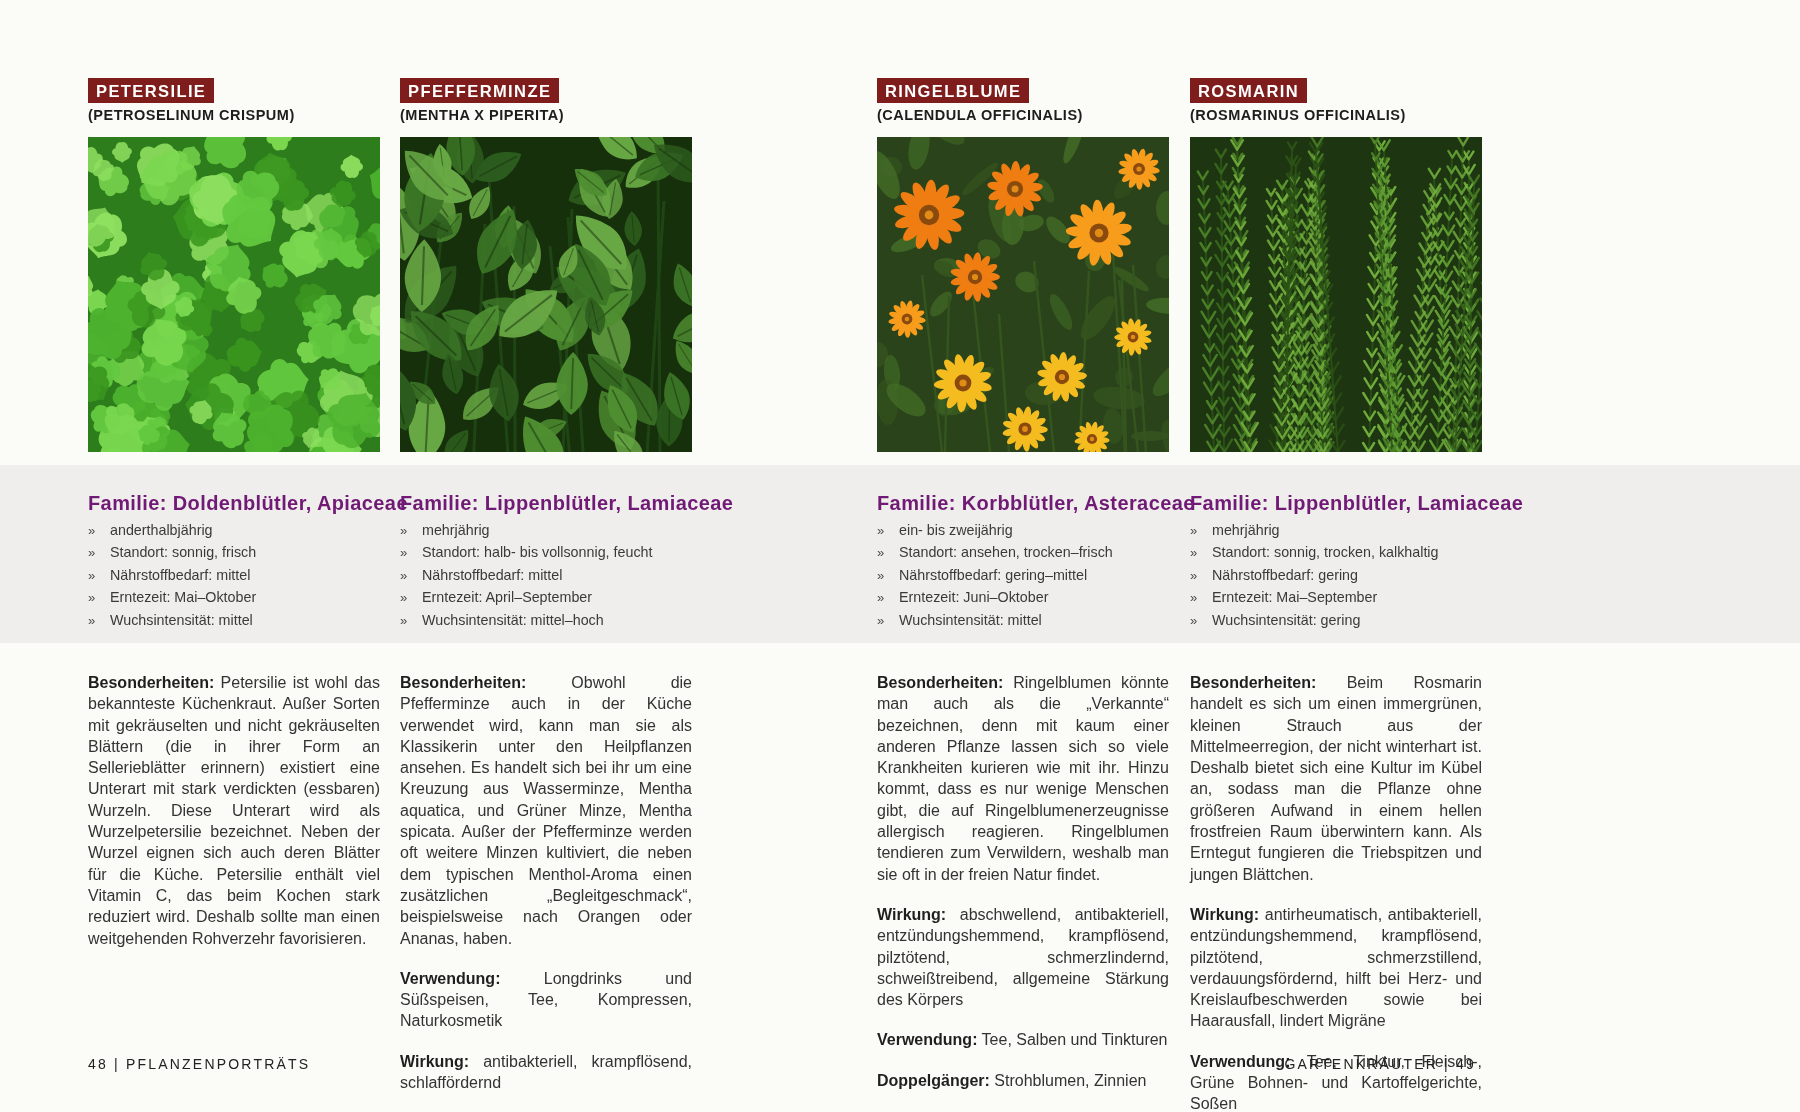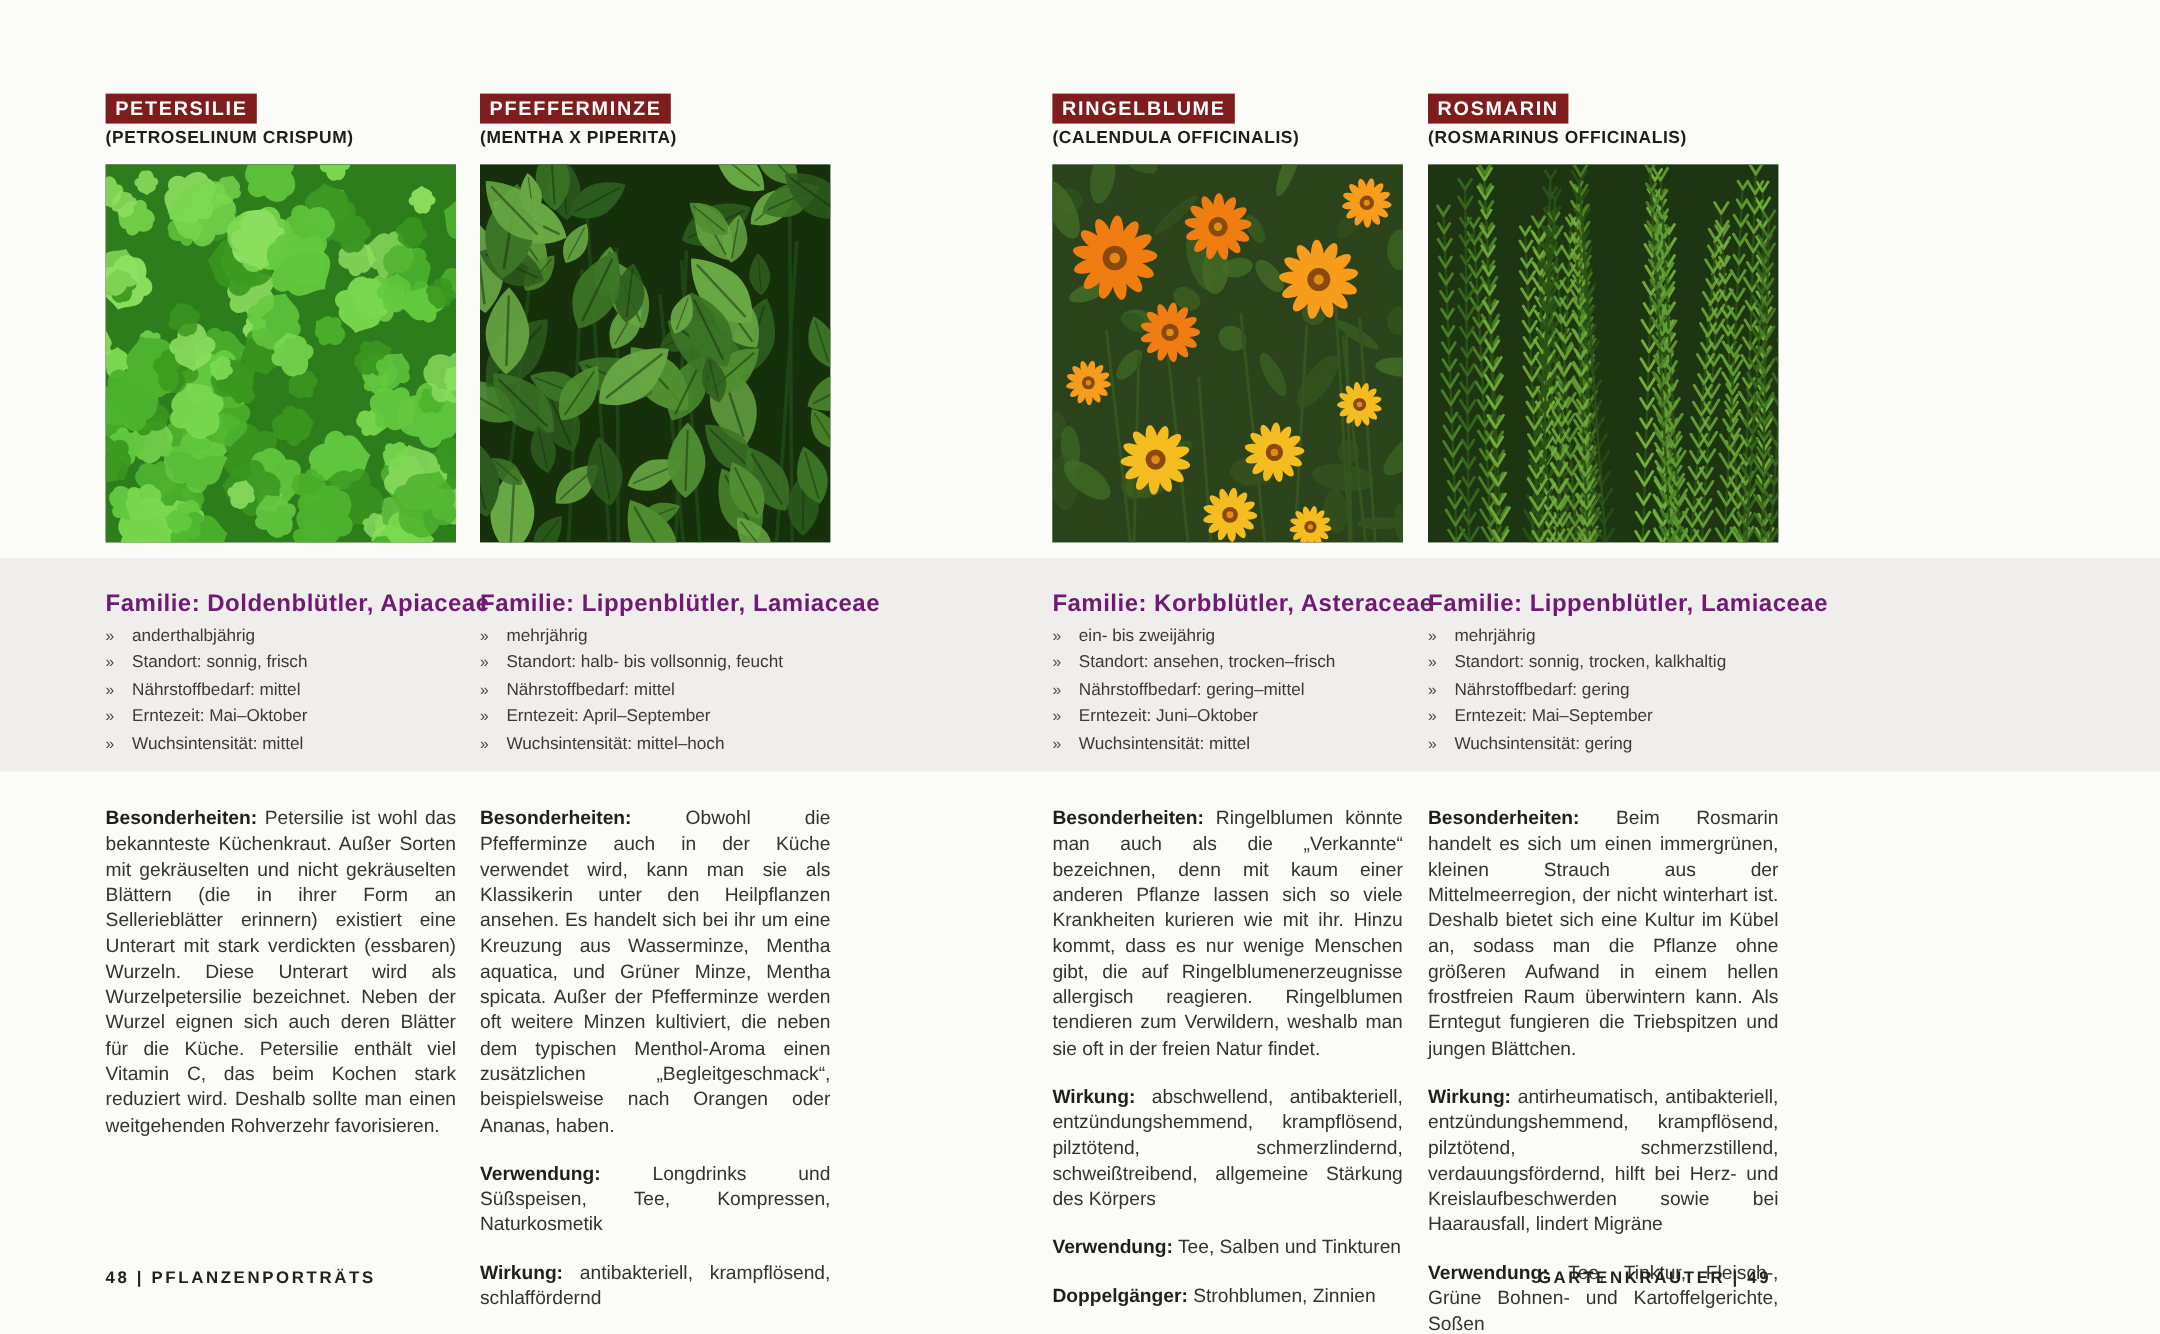--- a/index.html
+++ b/index.html
@@ -15,21 +15,21 @@
   .photo svg{display:block}
   .family{position:absolute;top:414px;left:0;width:300px;font-weight:bold;font-size:20px;
           letter-spacing:.4px;color:#701a75;white-space:nowrap}
   .bullets{position:absolute;top:444px;left:0;width:310px}
   .bullet{display:flex;align-items:baseline;height:22.4px;font-size:14.3px;color:#3a3a38;white-space:nowrap}
   .bullet .mark{width:22px;flex:0 0 22px;color:#4a4a48;font-size:13px}
   .bodytext{position:absolute;top:594px;left:0;width:292px;font-size:16px;line-height:21.3px;
             text-align:justify;color:#333331;hyphens:auto}
   .bodytext p{margin-bottom:19px}
   .lbl{font-weight:bold;color:#1f1f1d}
-  .pagefoot{position:absolute;top:1056px;font-weight:bold;font-size:14px;letter-spacing:2.2px;color:#222220;white-space:nowrap}
+  .pagefoot{position:absolute;top:1056px;font-weight:normal;font-size:14px;letter-spacing:2.2px;color:#222220;white-space:nowrap}
   .pagefoot.left{left:88px}
   .pagefoot.right{right:324px}
 </style>
 </head>
 <body>
 
 <div class="spread">
 
   <div class="band"></div>
 

